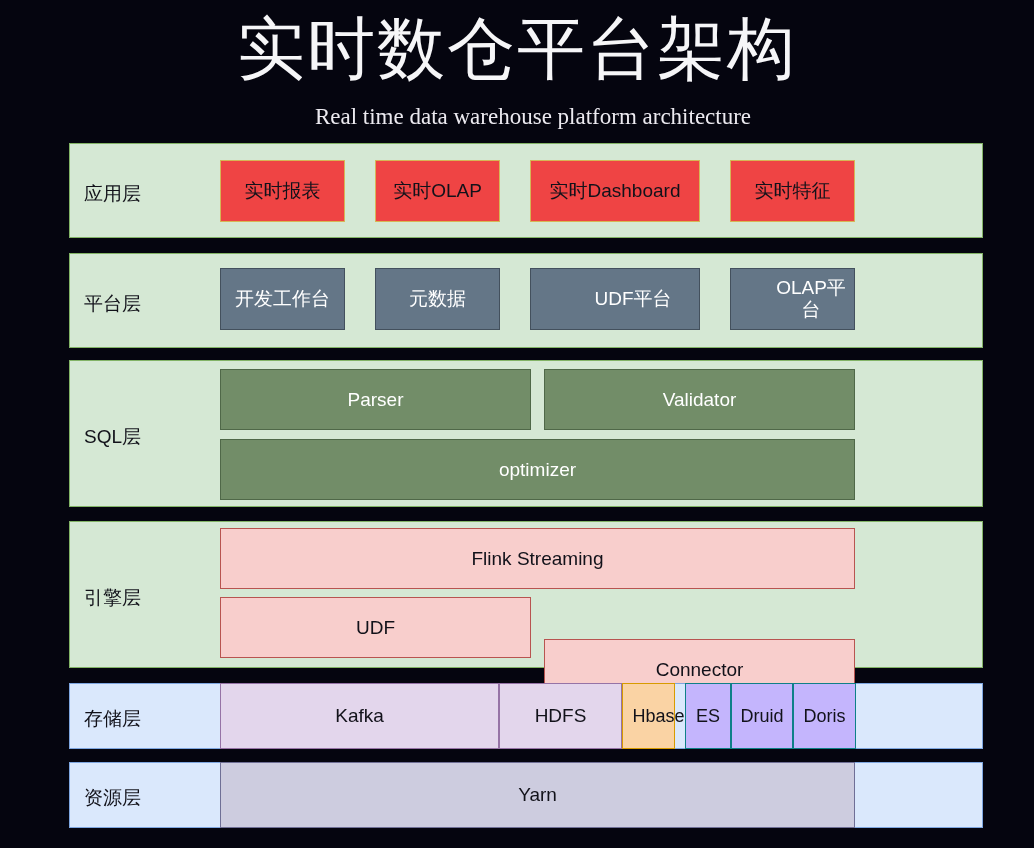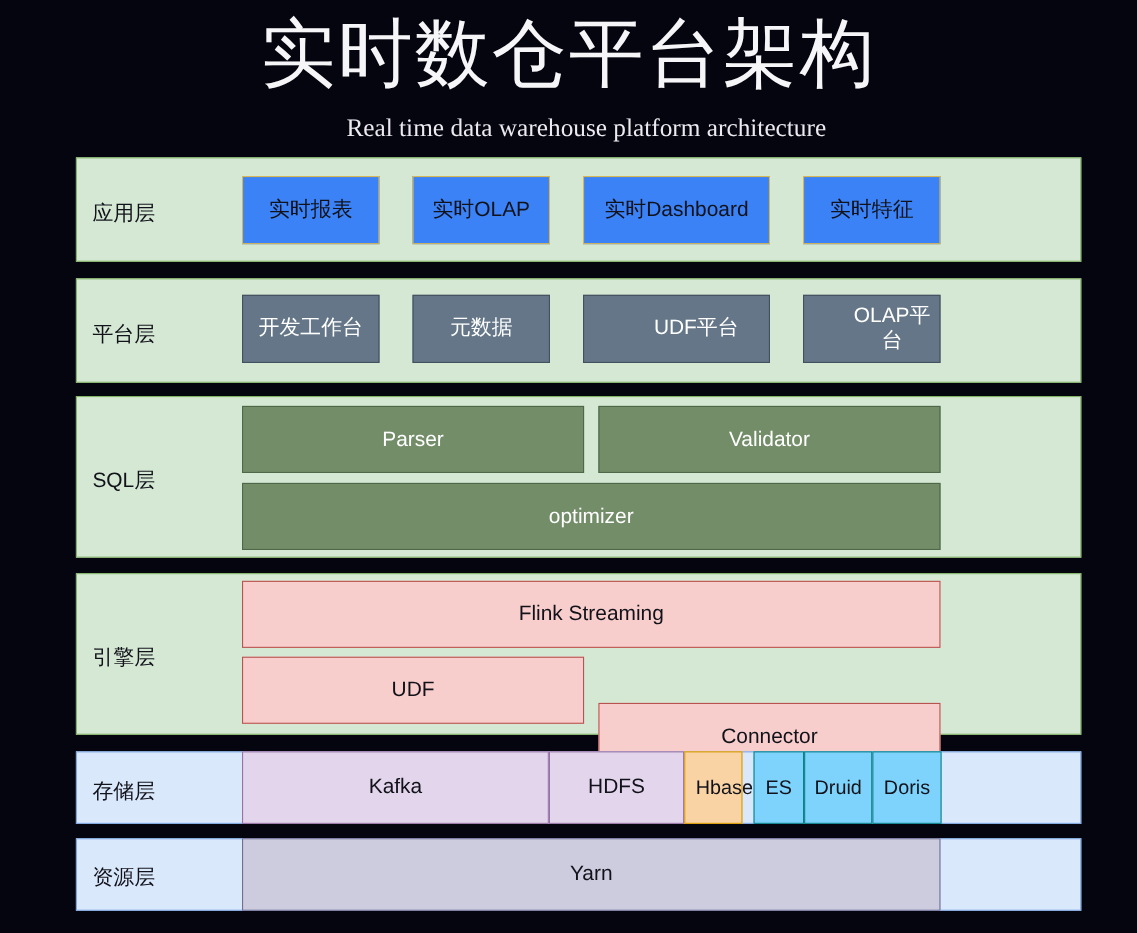--- a/index.html
+++ b/index.html
@@ -38,27 +38,27 @@
   }
 
   
   .node {
     position:absolute;
     display:flex; align-items:center; justify-content:center;
     text-align:center;
     font-size:19px;
     line-height:1.15;
   }
-  .node.app      { background:#3b82f6; border:1px solid #d6b656; color:#12121a; }
+  .node.app      { background:#ef4444; border:1px solid #d6b656; color:#12121a; }
   .node.platform { background:#647687; border:1px solid #43505d; color:#ffffff; }
   .node.sql      { background:#728d68; border:1px solid #4f6848; color:#ffffff; }
   .node.engine   { background:#f8cecc; border:1px solid #b85450; color:#12121a; }
   .node.storage-purple { background:#e3d6ec; border:1px solid #9673a6; color:#12121a; }
   .node.storage-orange { background:#fad3a4; border:1px solid #d79b00; color:#12121a; }
-  .node.storage-teal   { background:#7dd3fc; border:1px solid #0e8088; color:#12121a; }
+  .node.storage-teal   { background:#c4b5fd; border:1px solid #0e8088; color:#12121a; }
   .node.resource-lav   { background:#cdccdf; border:1px solid #6f6f96; color:#12121a; }
 
   .node.small { font-size:18px; }
 </style>
 </head>
 <body>
 
 <div id="canvas">
 
   <div class="title">实时数仓平台架构</div>

